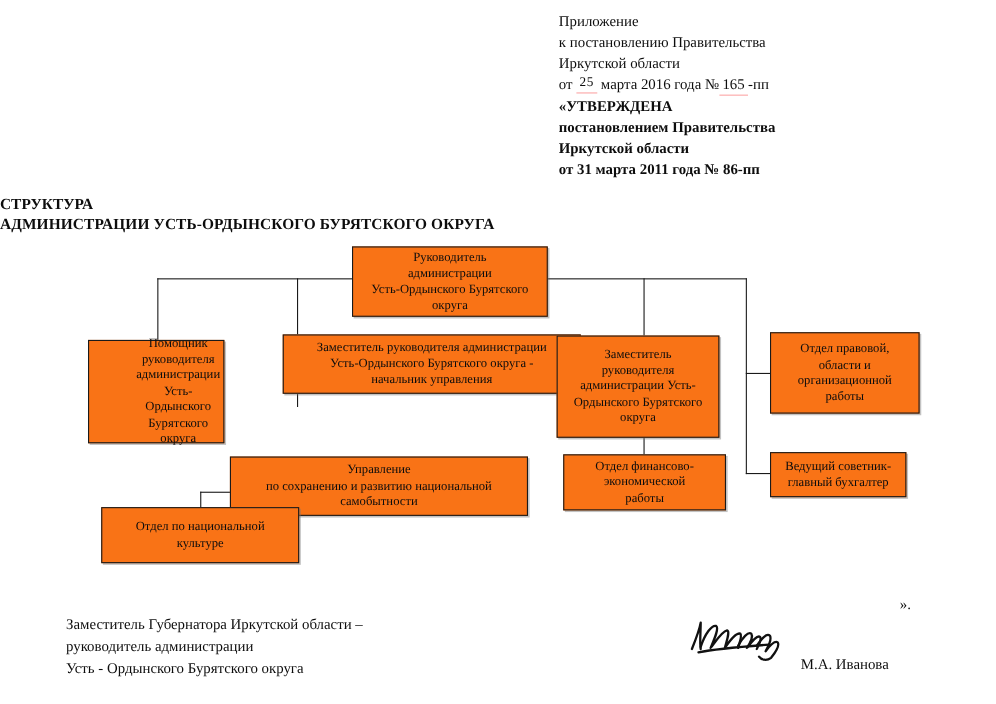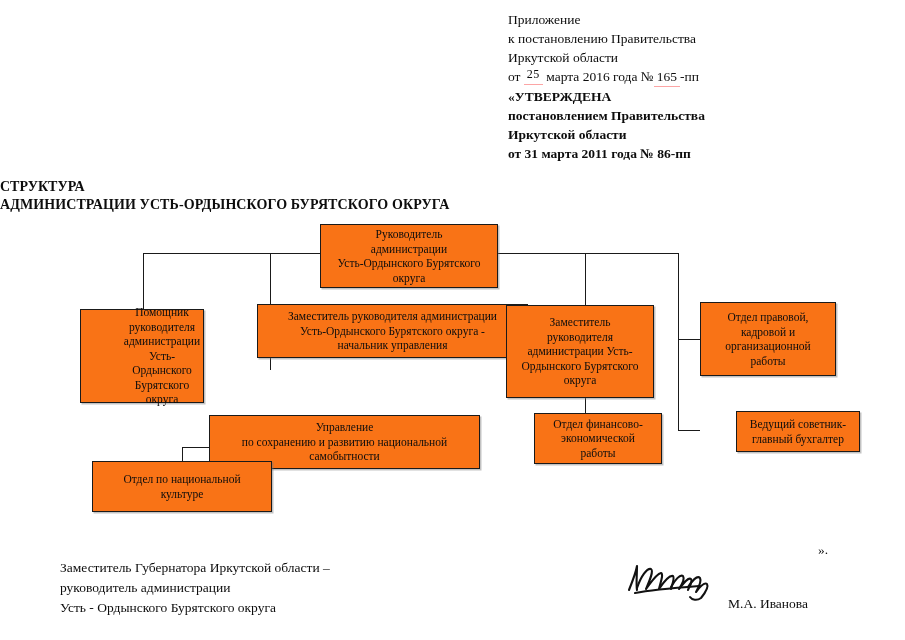--- a/index.html
+++ b/index.html
@@ -157,38 +157,38 @@
     <div class="node" style="left:506px; top:305px; width:148px; height:93px;">
       <span>
         <span>Заместитель</span>
         <span>руководителя</span>
         <span>администрации Усть-</span>
         <span>Ордынского Бурятского</span>
         <span>округа</span>
       </span>
     </div>
 
-    <div class="node" style="left:534px; top:413px; width:128px; height:51px;">
+    <div class="node" style="left:512px; top:413px; width:148px; height:51px;">
       <span>
         <span>Отдел финансово-</span>
         <span>экономической</span>
         <span>работы</span>
       </span>
     </div>
 
     <div class="node" style="left:700px; top:302px; width:136px; height:74px;">
       <span>
         <span>Отдел правовой,</span>
-        <span>кадровой и</span>
+        <span>области и</span>
         <span>организационной</span>
         <span>работы</span>
       </span>
     </div>
 
-    <div class="node" style="left:736px; top:411px; width:124px; height:41px;">
+    <div class="node" style="left:700px; top:411px; width:124px; height:41px;">
       <span>
         <span>Ведущий советник-</span>
         <span>главный бухгалтер</span>
       </span>
     </div>
 
   </div>
 
   <div class="foot" id="foot-left">
     <div>Заместитель Губернатора  Иркутской области –</div>

